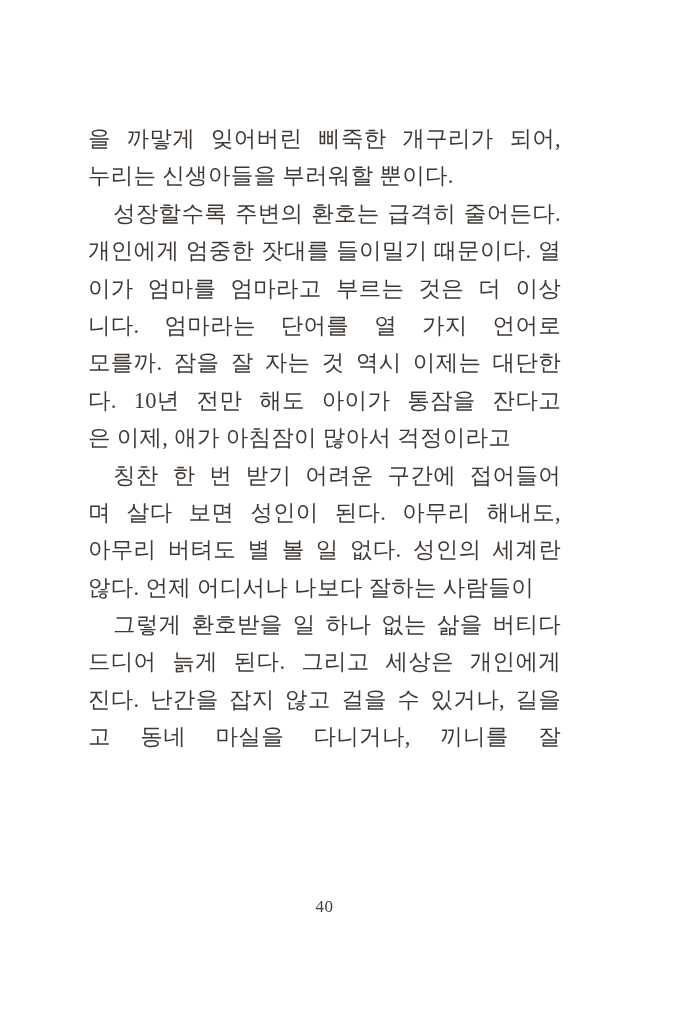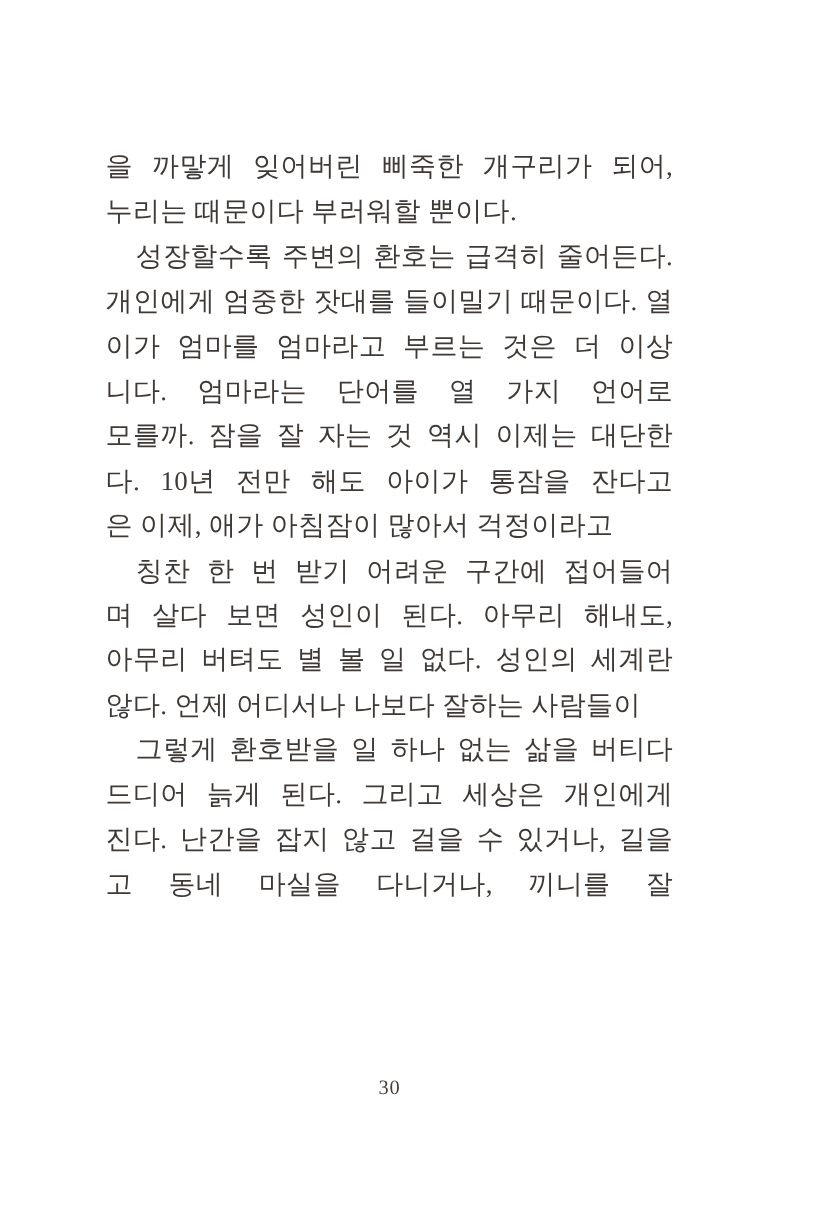--- a/index.html
+++ b/index.html
@@ -51,31 +51,31 @@
     letter-spacing: 0.5px;
     color: #46403c;
   }
 </style>
 </head>
 <body>
 
 <div class="page">
   <div class="text-block">
     <div class="line">을 까맣게 잊어버린 삐죽한 개구리가 되어, 무한한 환희를</div>
-    <div class="line end">누리는 때문이다 부러워할 뿐이다.</div>
+    <div class="line end">누리는 신생아들을 부러워할 뿐이다.</div>
     <div class="line indent">성장할수록 주변의 환호는 급격히 줄어든다. 온 세상이</div>
     <div class="line">개인에게 엄중한 잣대를 들이밀기 때문이다. 열 살쯤 된 아</div>
     <div class="line">이가 엄마를 엄마라고 부르는 것은 더 이상 칭찬 거리가 아</div>
     <div class="line">니다. 엄마라는 단어를 열 가지 언어로 유창하게 말한다면</div>
     <div class="line">모를까. 잠을 잘 자는 것 역시 이제는 대단한 자랑이 아니</div>
     <div class="line">다. 10년 전만 해도 아이가 통잠을 잔다고 우쭐대던 부모들</div>
     <div class="line end">은 이제, 애가 아침잠이 많아서 걱정이라고 난리다.</div>
     <div class="line indent">칭찬 한 번 받기 어려운 구간에 접어들어 십수년을 치이</div>
     <div class="line">며 살다 보면 성인이 된다. 아무리 해내도, 아무리 벌어도,</div>
     <div class="line">아무리 버텨도 별 볼 일 없다. 성인의 세계란 호락호락하지</div>
     <div class="line end">않다. 언제 어디서나 나보다 잘하는 사람들이 존재한다.</div>
     <div class="line indent">그렇게 환호받을 일 하나 없는 삶을 버티다 보면 우리는</div>
     <div class="line">드디어 늙게 된다. 그리고 세상은 개인에게 다시 너그러워</div>
     <div class="line">진다. 난간을 잡지 않고 걸을 수 있거나, 길을 헷갈리지 않</div>
     <div class="line">고 동네 마실을 다니거나, 끼니를 잘 소화해내는 데 감사를</div>
   </div>
-  <div class="page-number">30</div>
+  <div class="page-number">40</div>
 </div>
 
 </body></html>

